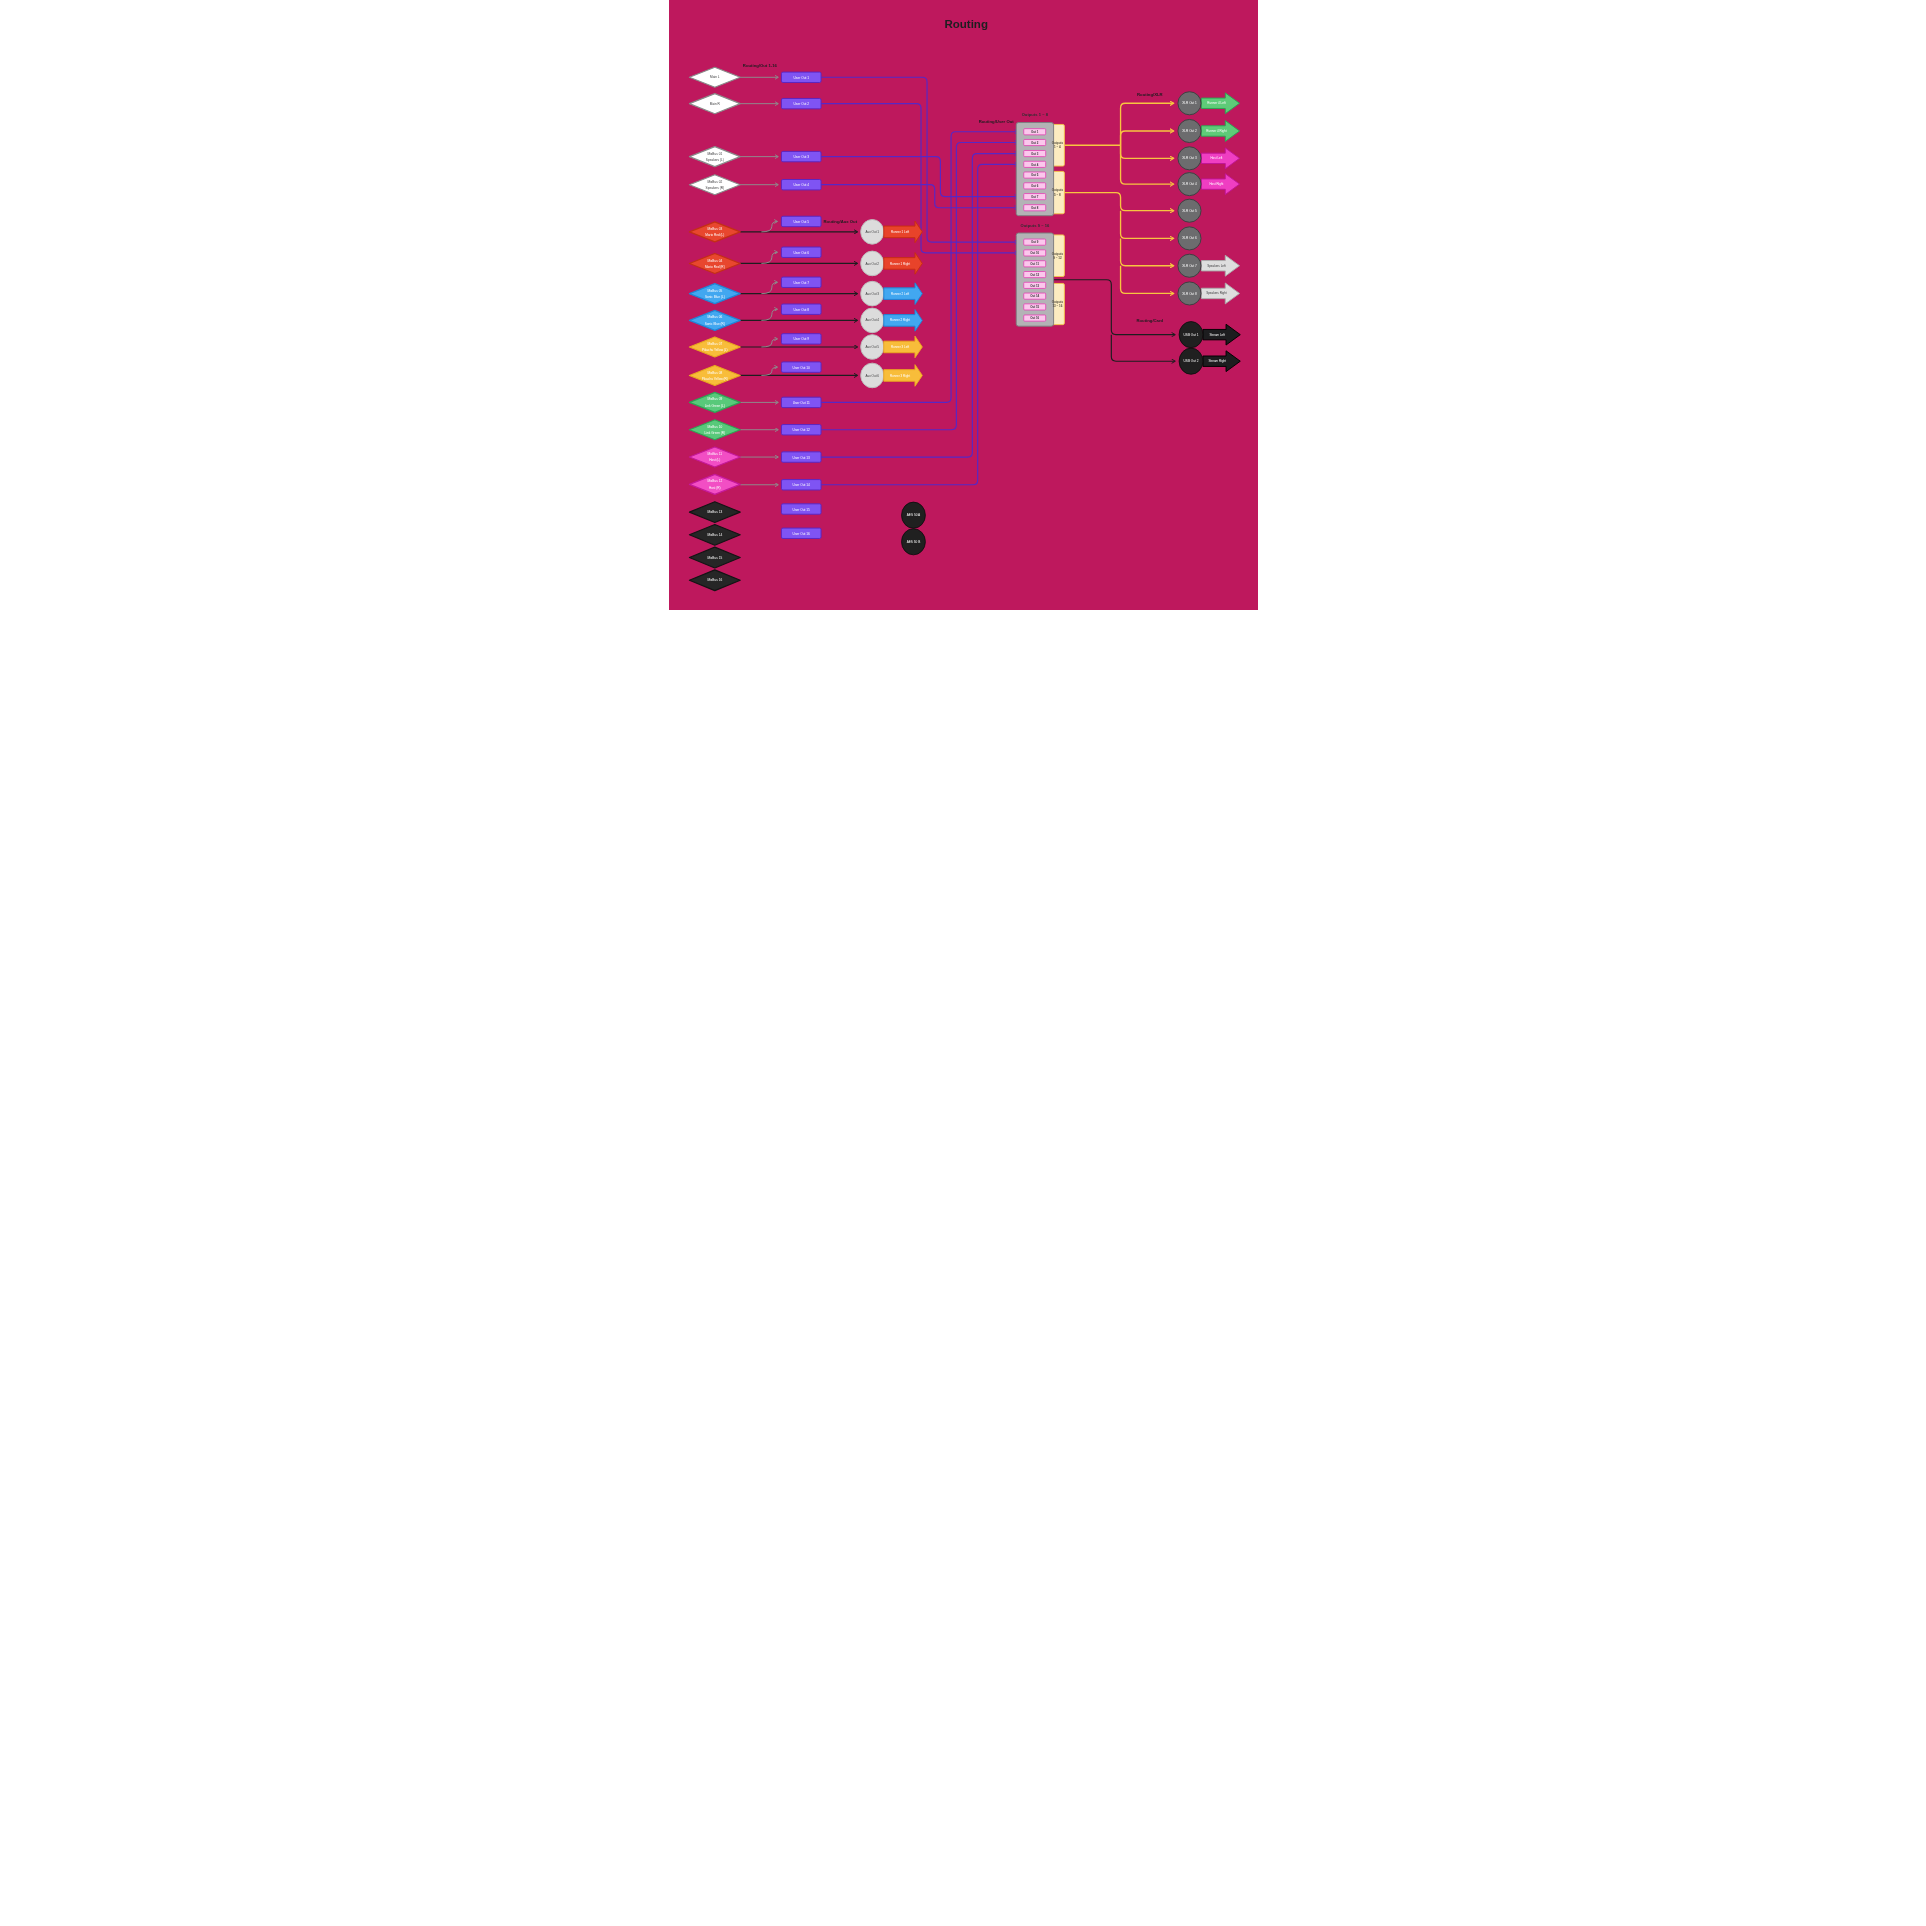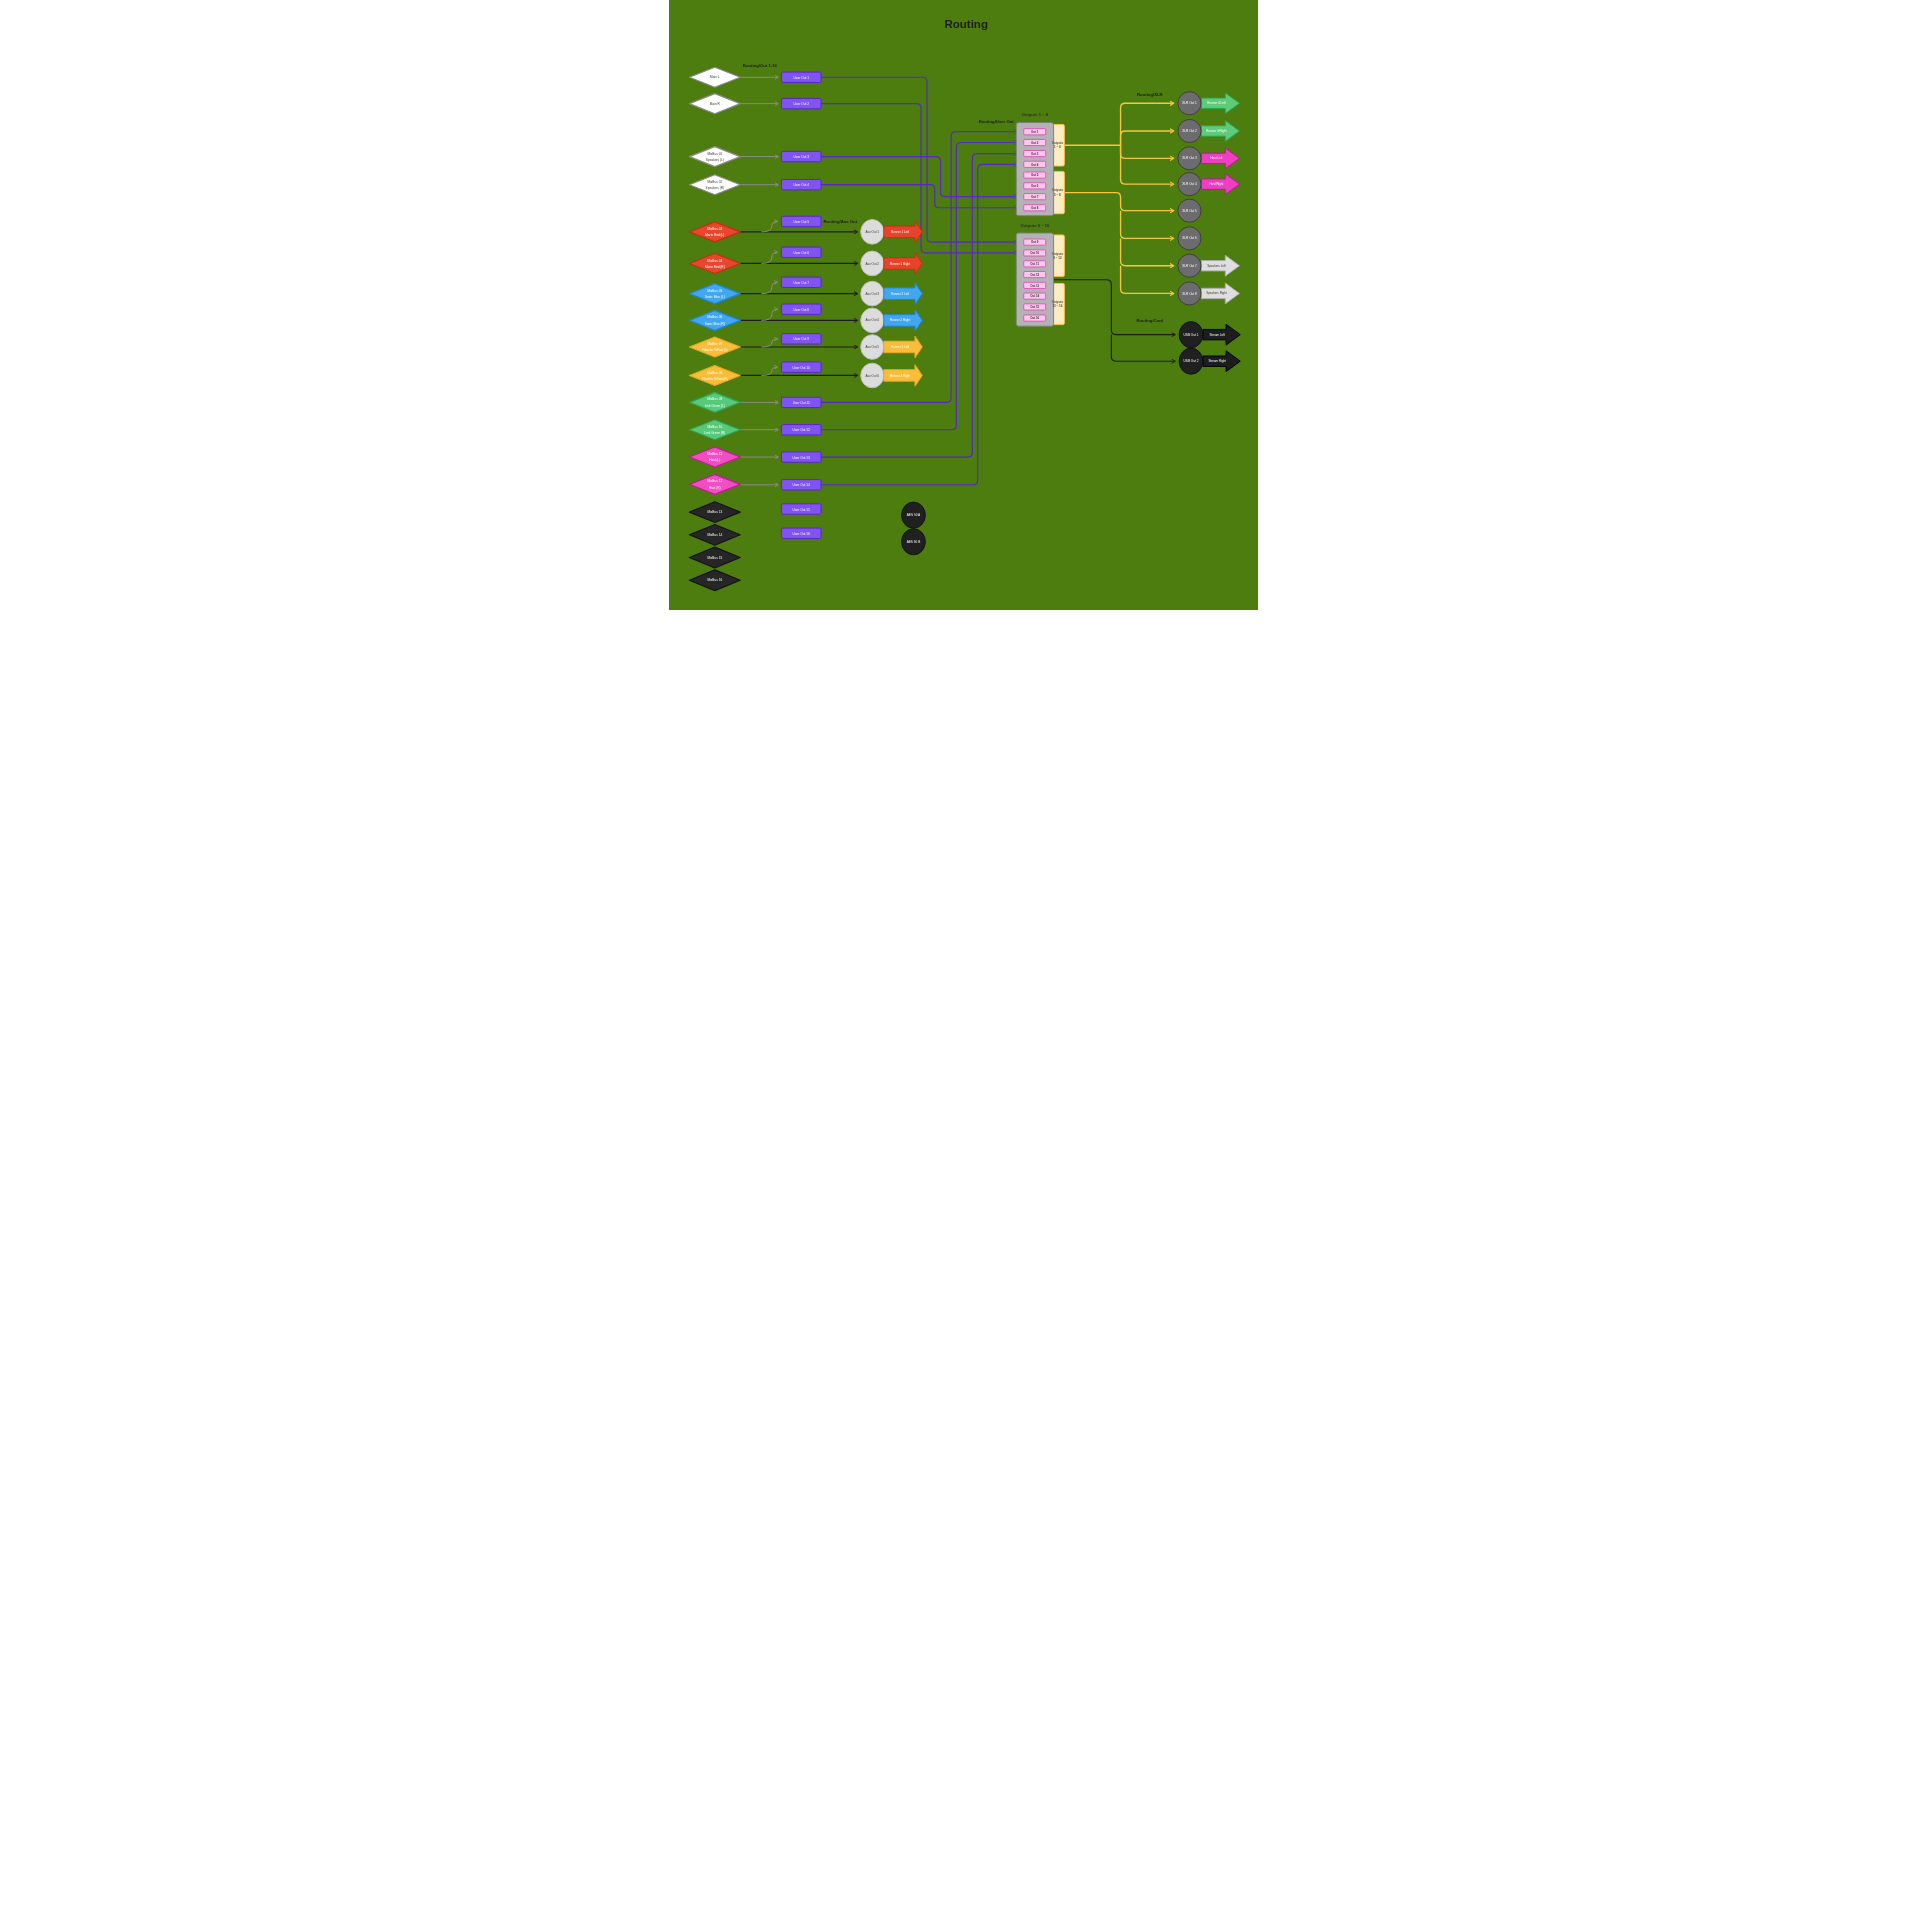--- a/index.html
+++ b/index.html
@@ -1,16 +1,16 @@
 <!DOCTYPE html>
 <html style="font-size:6.2px"><head>
 <meta charset="utf-8">
 <style>
   html,body{margin:0;padding:0;background:#ffffff;}
-  .stage{position:relative;width:589px;height:610px;background:#4d7c0f;margin:0 auto;}
+  .stage{position:relative;width:589px;height:610px;background:#be185d;margin:0 auto;}
   svg{position:absolute;left:0;top:0;width:100%;height:100%;}
   svg text{font-family:"Liberation Sans",sans-serif;}
   .title{font-size:30px;font-weight:800;fill:#1e1e20;text-anchor:middle;}
   .lbl{font-size:11px;font-weight:600;fill:#1d1d1f;text-anchor:middle;}
   .ptitle{font-size:10.5px;font-weight:700;fill:#2e2e30;text-anchor:middle;letter-spacing:.2px;}
   .dt{font-size:8.2px;text-anchor:middle;fill:#3b3b3d;font-weight:500;}
   .dtw{fill:#ffffff;}
   .uot{font-size:8.4px;fill:#ffffff;text-anchor:middle;font-weight:500;}
   .outt{font-size:7.6px;fill:#3a3a3c;text-anchor:middle;font-weight:600;}
   .tabt{font-size:7.8px;fill:#565040;text-anchor:middle;font-weight:600;}

